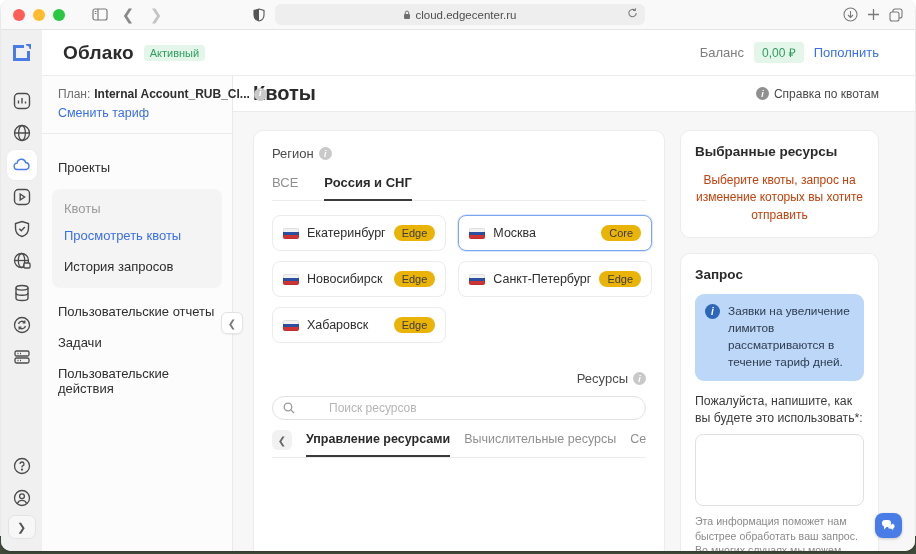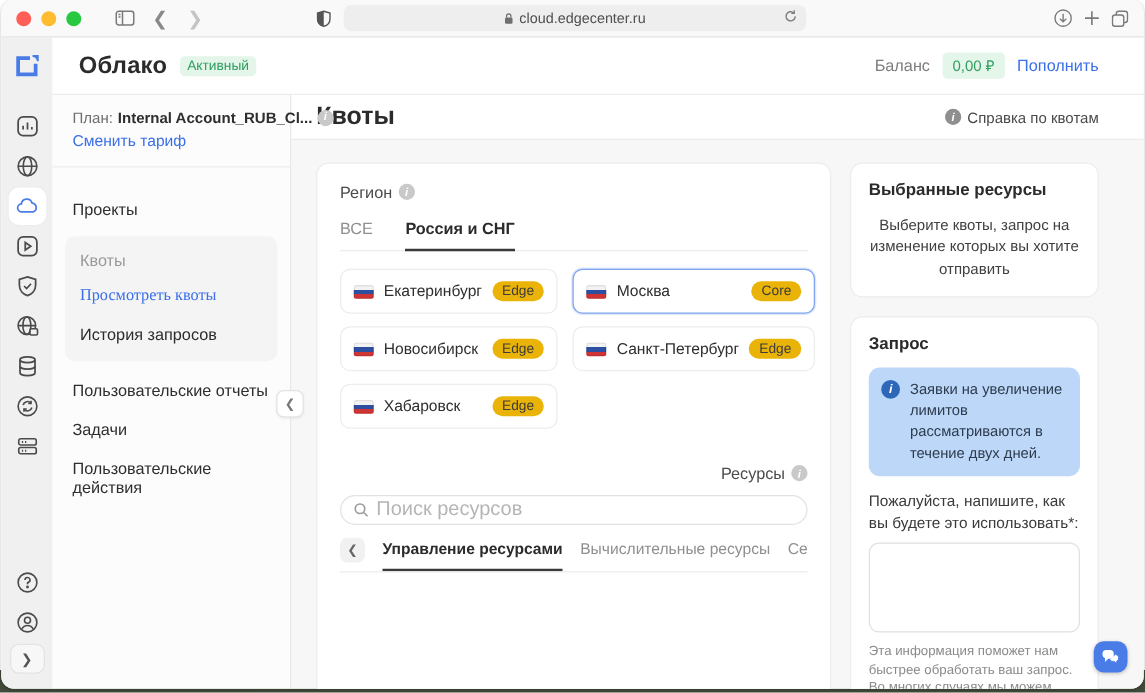--- a/index.html
+++ b/index.html
@@ -63,21 +63,21 @@
   .plan-line b { color:#2e2e2e; font-size:12px; white-space:nowrap; }
   .info-dot { width:13px; height:13px; border-radius:50%; background:#c9c9c9; color:#fff;
     font-size:9px; display:inline-flex; align-items:center; justify-content:center;
     font-style:italic; font-weight:bold; flex:0 0 auto; }
   .plan-change { color:#3a6fe8; font-size:12.5px; margin-top:1px; }
   .nav { padding-top:18px; }
   .nav-item { padding:8px 16px; color:#2e2e2e; }
   .nav-group { background:#f4f4f4; border-radius:8px; margin:6px 10px 8px 10px; padding:10px 6px; }
   .nav-group .g-head { color:#9a9a9a; padding:2px 6px 8px 6px; }
   .nav-group .g-item { padding:4px 6px; }
-  .nav-group .g-item.active { color:#3a6fe8;font-family:Liberation Serif, serif; }
+  .nav-group .g-item.active { color:#3a6fe8; }
   .sidebar-collapse { position:absolute; right:-11px; top:236px; width:22px; height:22px;
     background:#fff; border:1px solid #e3e3e3; border-radius:6px; box-shadow:0 1px 2px rgba(0,0,0,.06);
     display:flex; align-items:center; justify-content:center; font-size:10px; color:#777; z-index:5; }
   
   .main-zone { flex:1; display:flex; flex-direction:column; min-width:0; background:#f7f7f8; }
   .page-header { height:36px; background:#fff; border-bottom:1px solid #ececec;
     display:flex; align-items:center; padding:0 36px 0 20px; flex:0 0 auto; }
   .page-title { font-size:20px; font-weight:bold; color:#2b2b2b; }
   .help-link { margin-left:auto; display:flex; align-items:center; gap:5px;
     font-size:12px; color:#4a4a4a; }
@@ -95,22 +95,22 @@
     display:flex; align-items:center; padding:0 10px; gap:8px; }
   .region-card.selected { border:1px solid #7ea4ef; box-shadow:0 0 0 1px #dbe7fb; }
   .flag { width:16px; height:11px; border-radius:2px; flex:0 0 auto;
     background:linear-gradient(to bottom,#f2f2f2 0 33%,#2d4fa1 33% 66%,#cf3434 66%); 
     box-shadow:0 0 0 1px rgba(0,0,0,.08) inset; }
   .region-name { font-size:12.5px; color:#2e2e2e; flex:1; white-space:nowrap; overflow:hidden; }
   .type-pill { font-size:11px; color:#3c3c3c; background:#eab308; border-radius:9px; padding:2px 8px; }
   .res-label { margin-top:28px;justify-content:flex-end; }
   .search-box { margin-top:10px; height:24px; border:1px solid #e2e2e2; border-radius:12px;
     display:flex; align-items:center; padding:0 10px; gap:6px; background:#fff; }
-  .search-box input { border:none; outline:none; flex:1; font-size:16px;
-    font-family:"Liberation Sans",sans-serif; color:#b91c1c; background:transparent; }
+  .search-box input { border:none; outline:none; flex:1; font-size:12px;
+    font-family:"Liberation Sans",sans-serif; color:#b91c1c; background:transparent;margin-left:28px; }
   .search-box input::placeholder { color:#b5b5b5; }
   .res-tabs { display:flex; align-items:center; margin-top:10px; border-bottom:1px solid #ececec;
     gap:14px; white-space:nowrap; overflow:hidden; }
   .tab-arrow { width:20px; height:20px; border-radius:6px; background:#f1f1f1; color:#666;
     font-size:10px; display:flex; align-items:center; justify-content:center; flex:0 0 auto;
     margin-bottom:7px; }
   .res-tab { font-size:12.5px; color:#8f8f8f; padding-bottom:9px; }
   .res-tab.active { color:#2b2b2b; font-weight:bold; border-bottom:2px solid #3a3a3a; margin-bottom:-1px; }
   .quota-row { display:flex; align-items:center; margin-top:16px; }
   .quota-name { font-size:13px; color:#2e2e2e; }
@@ -122,21 +122,21 @@
   .usage-fill { height:100%; width:25%; background:#3f3f3f; border-radius:2px; }
   .stepper { width:80px; height:26px; border:1px solid #e0e0e0; border-radius:8px;
     display:flex; align-items:center; overflow:hidden; background:#fff; }
   .stepper .val { flex:1; text-align:center; font-size:13px; color:#2e2e2e; }
   .stepper .sep { width:1px; height:14px; background:#e4e4e4; }
   .step-btn { width:22px; text-align:center; font-size:14px; color:#3a3a3a; }
   
   .right-col { width:199px; margin-left:15px; flex:0 0 auto; display:flex; flex-direction:column; }
   .panel-card { background:#fff; border:1px solid #ececec; border-radius:10px; padding:13px 14px; }
   .panel-title { font-size:13.5px; font-weight:bold; color:#2b2b2b; }
-  .empty-text { margin-top:13px; font-size:12px; color:#404040; text-align:center; line-height:1.45; }
+  .empty-text { margin-top:13px; font-size:12px; color:#c2410c; text-align:center; line-height:1.45; }
   .request-card { margin-top:15px; flex:1; display:flex; flex-direction:column; }
   .alert { margin-top:12px; background:#bcd7f8; border-radius:9px; padding:9px 10px;
     display:flex; gap:8px; }
   .alert-ic { width:15px; height:15px; border-radius:50%; background:#2e66b8; color:#fff;
     font-size:10px; font-style:italic; font-weight:bold; display:flex; align-items:center;
     justify-content:center; flex:0 0 auto; margin-top:1px; }
   .alert-text { font-size:11.8px; color:#2e3c4e; line-height:1.45; }
   .question { margin-top:12px; font-size:12.3px; color:#3a3a3a; line-height:1.4; }
   .req-textarea { margin-top:7px; width:100%; height:72px; border:1px solid #e0e0e0;
     border-radius:8px; resize:none; outline:none; font-family:"Liberation Sans",sans-serif;
@@ -403,21 +403,21 @@
 
             <div class="right-col">
               <div class="panel-card">
                 <div class="panel-title">Выбранные ресурсы</div>
                 <div class="empty-text">Выберите квоты, запрос на изменение которых вы хотите отправить</div>
               </div>
               <div class="panel-card request-card">
                 <div class="panel-title">Запрос</div>
                 <div class="alert">
                   <span class="alert-ic">i</span>
-                  <span class="alert-text">Заявки на увеличение лимитов рассматриваются в течение двух дней.</span>
+                  <span class="alert-text">Заявки на увеличение лимитов рассматриваются в течение тариф дней.</span>
                 </div>
                 <div class="question">Пожалуйста, напишите, как вы будете это использовать*:</div>
                 <textarea class="req-textarea" style=""></textarea>
                 <div class="help-text">Эта информация поможет нам быстрее обработать ваш запрос. Во многих случаях мы можем одобрить заявку без привлечения менеджера по продажам и тем самым ускорить время рассмотрения. Но чтобы определить, соответствует ли ваш случай этому сценарию, нам нужна от вас некоторая информация.</div>
 
               </div>
             </div>
           </div>
         </div>
       </div>

